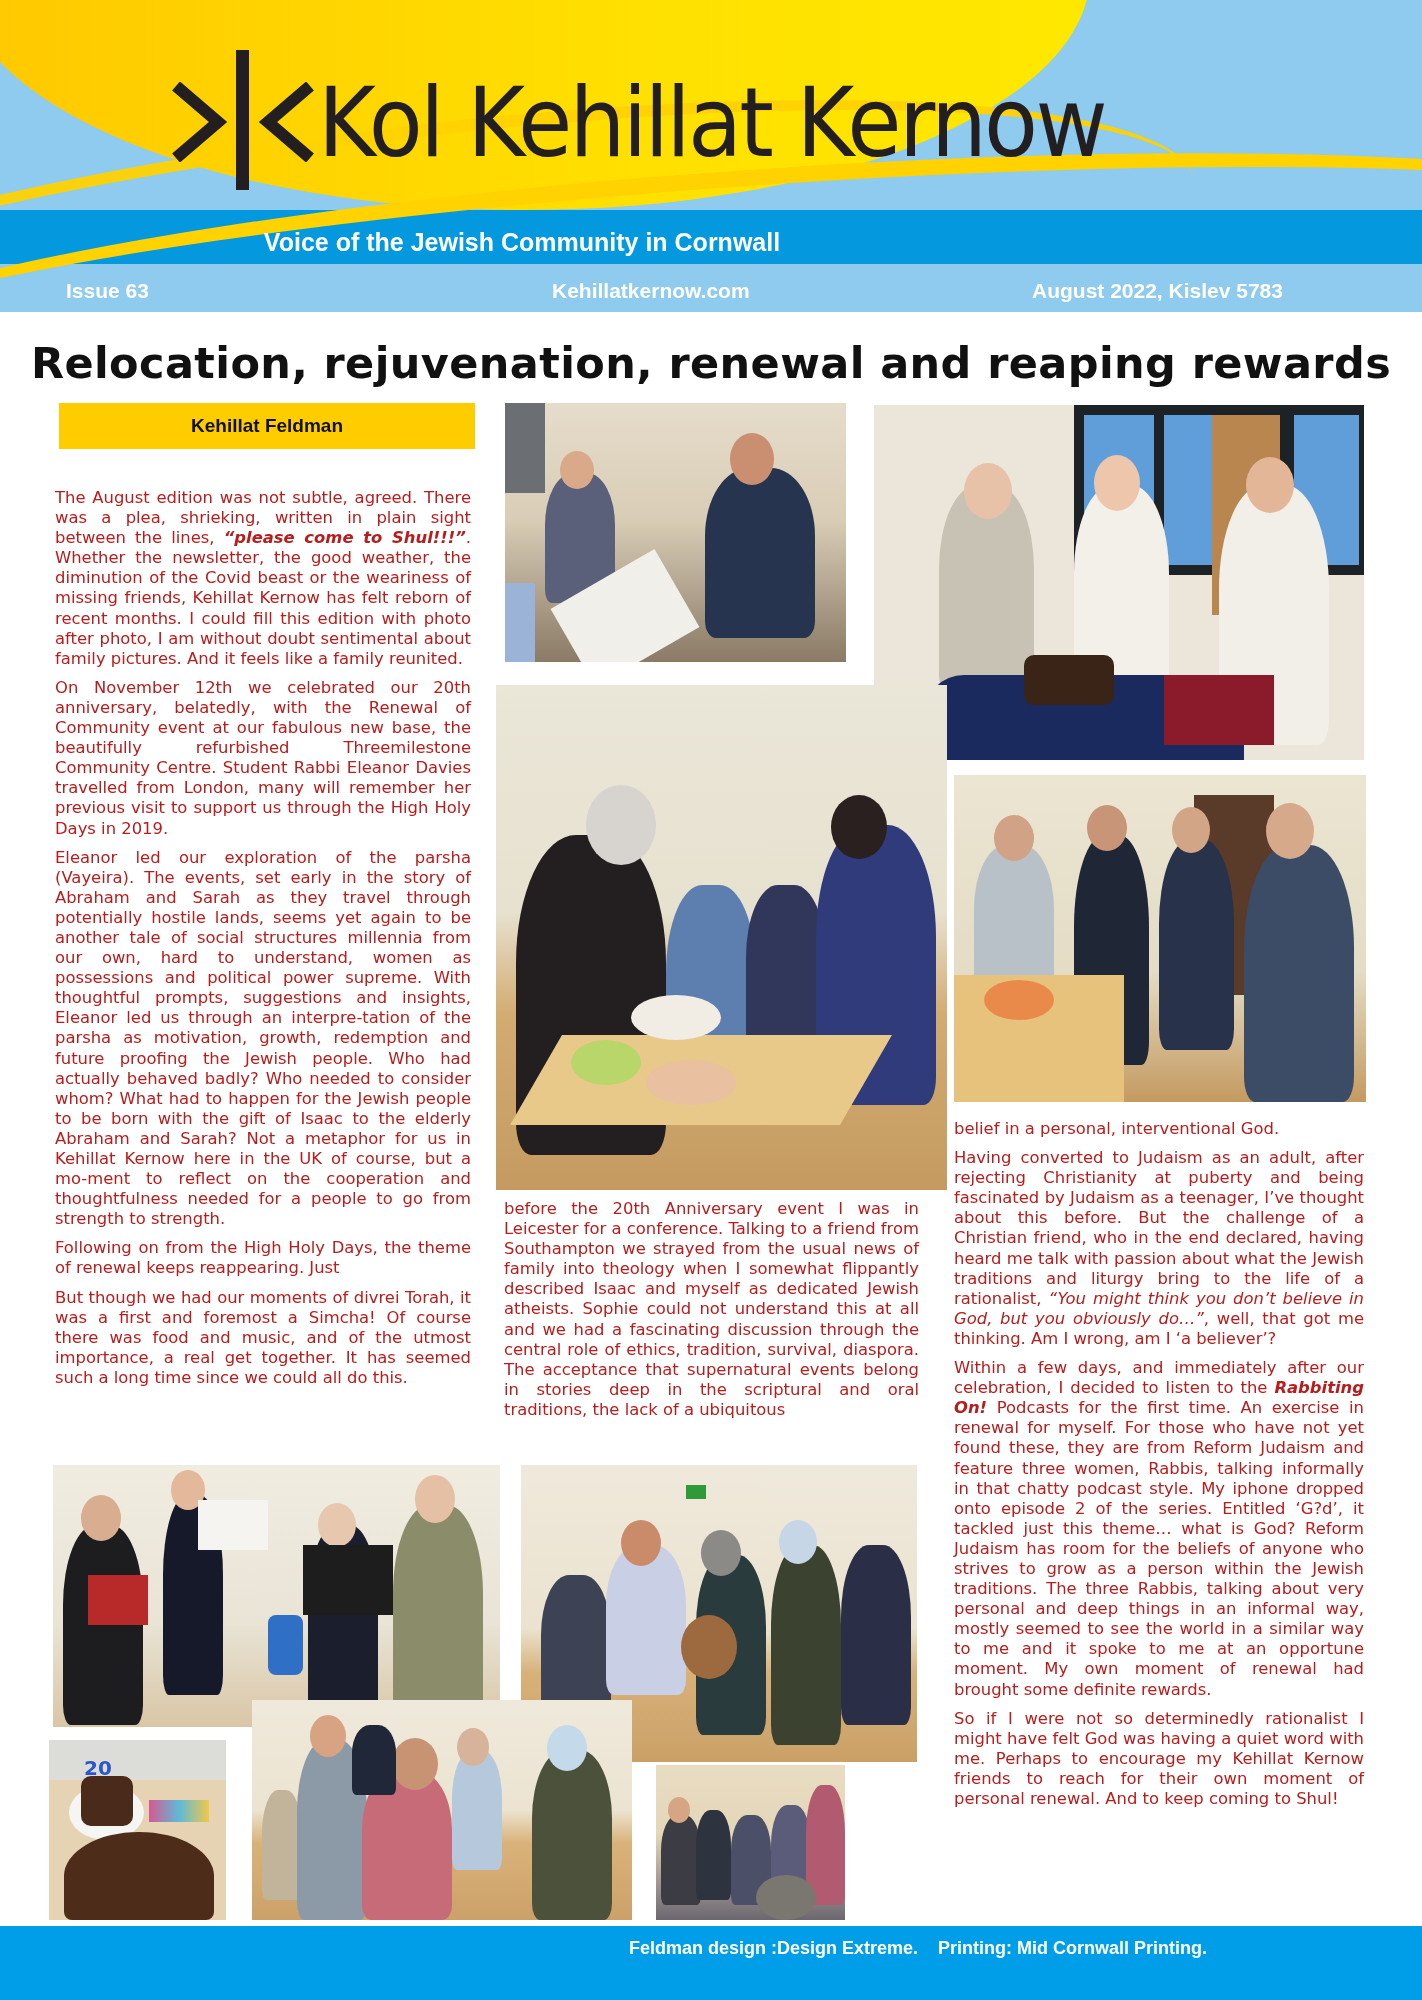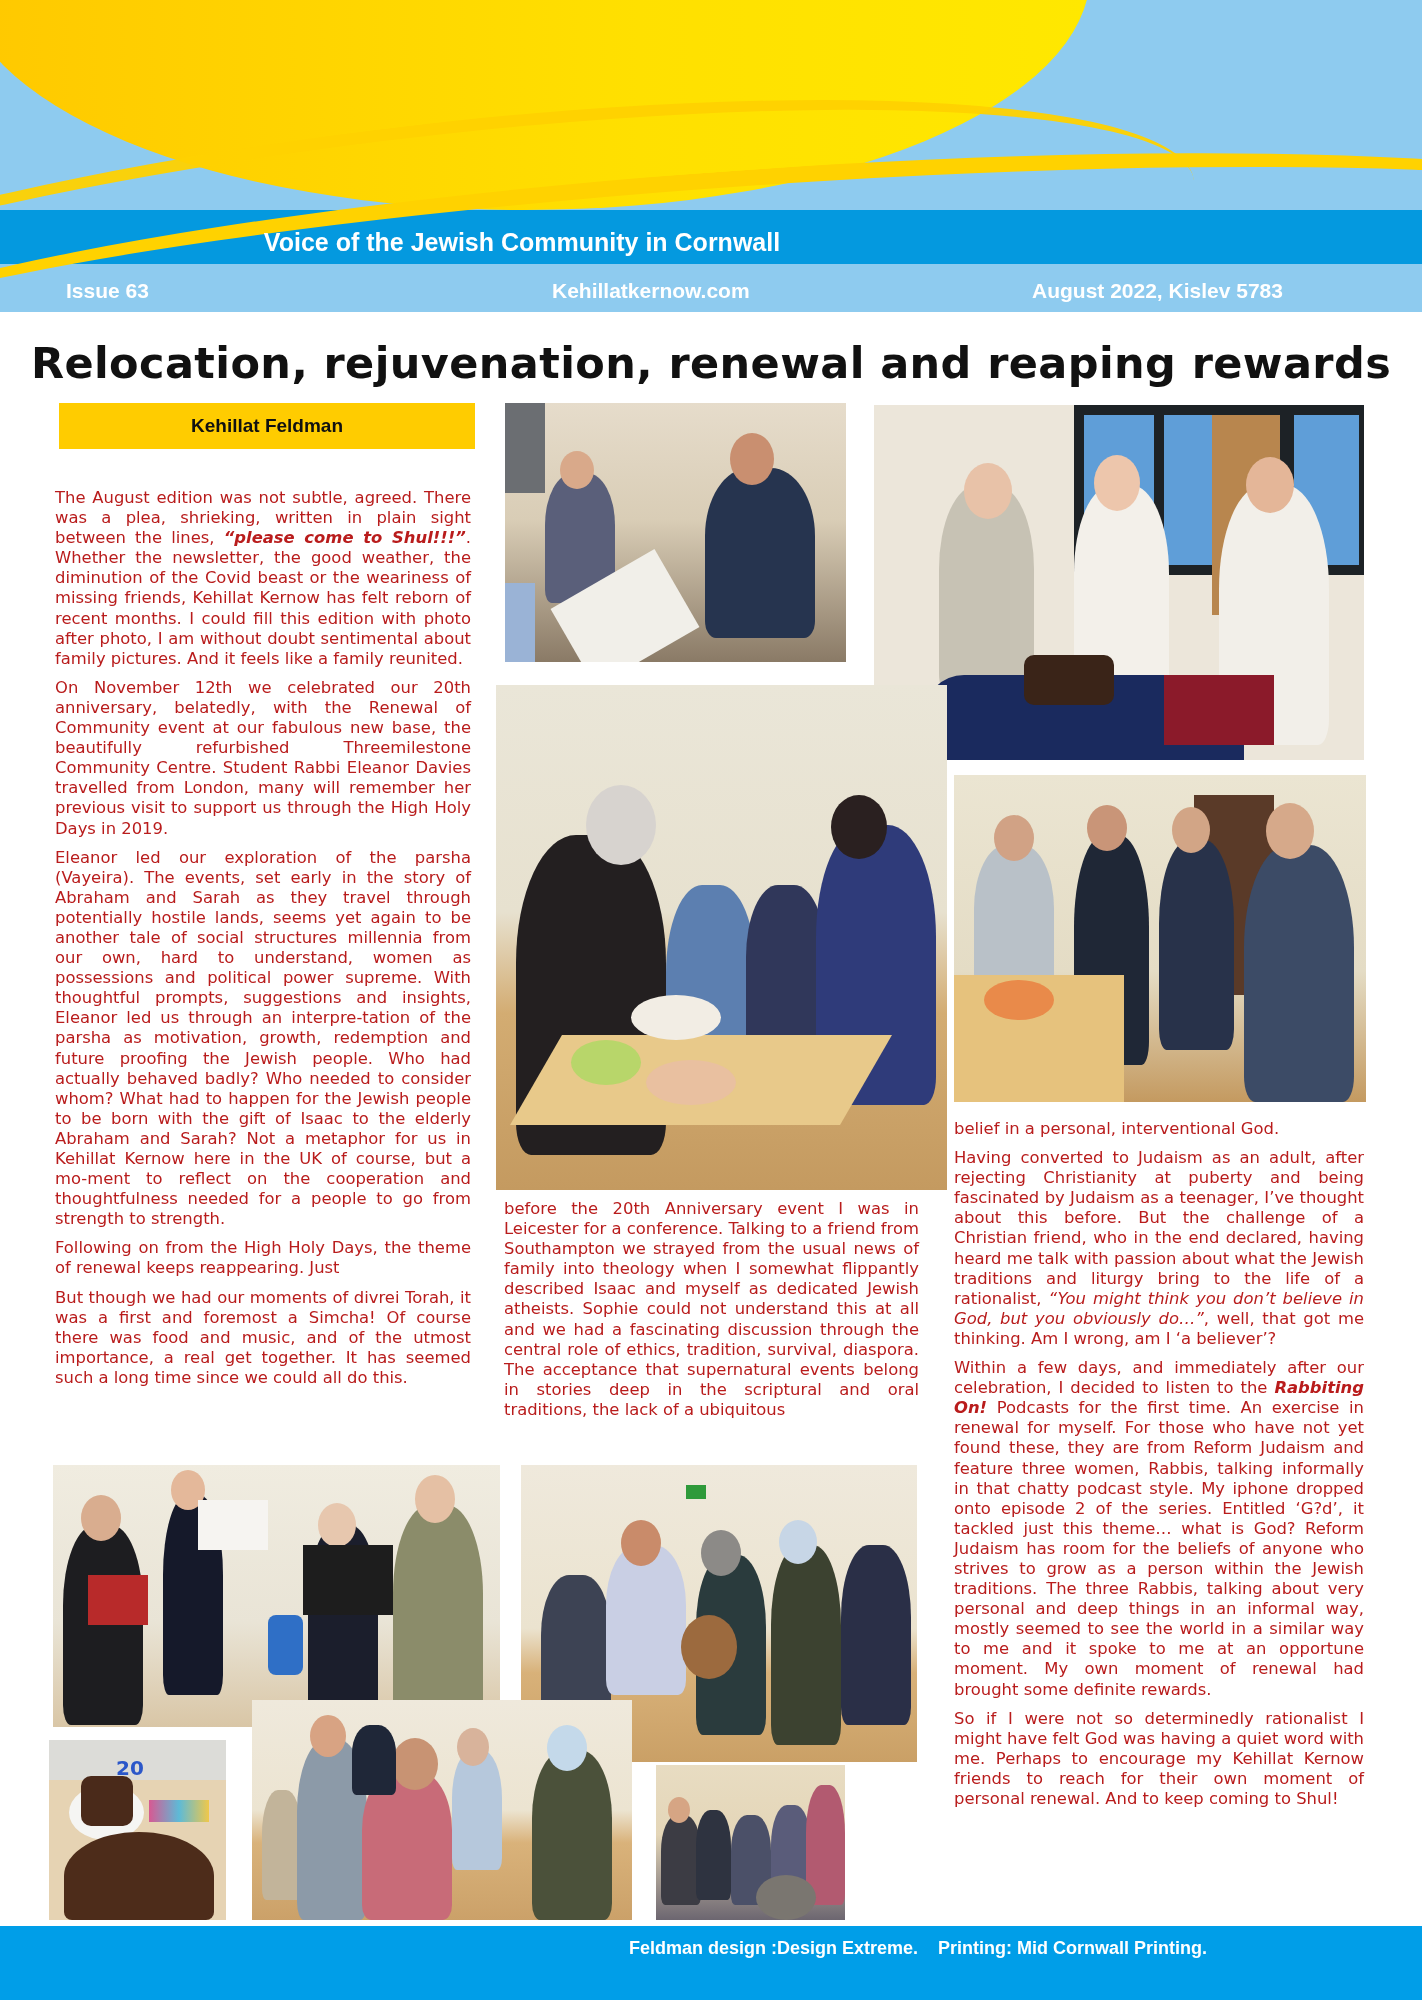--- a/index.html
+++ b/index.html
@@ -58,20 +58,30 @@
 </style>
 </head>
 <body>
 
 <header class="masthead">
   <div class="sun"></div>
   <div class="swoosh-yellow2"></div>
   <div class="swoosh-blue"></div>
   <div class="swoosh-yellow"></div>
 
+  <div class="logo">
+    <div class="logo-mark">
+      <svg width="150" height="80" viewBox="0 0 150 80">
+        <polyline points="8,4 50,40 8,76" fill="none" stroke="#231f20" stroke-width="12" stroke-linejoin="miter"></polyline>
+        <polyline points="142,4 100,40 142,76" fill="none" stroke="#231f20" stroke-width="12" stroke-linejoin="miter"></polyline>
+      </svg>
+      <div class="bar"></div>
+    </div>
+    <div class="logo-text">Kol Kehillat Kernow</div>
+  </div>
 
   <div class="tagline">Voice of the Jewish Community in Cornwall</div>
 
   <div class="infobar">
     <span class="issue">Issue 63</span>
     <span class="site">Kehillatkernow.com</span>
     <span class="date">August 2022, Kislev 5783</span>
   </div>
 </header>
 
@@ -183,21 +193,21 @@
   <div class="head" style="left:258px;top:55px;width:38px;height:44px;background:#c7d6e6;"></div>
   <div class="fig" style="left:320px;top:80px;width:70px;height:180px;background:#2a2f47;"></div>
   <div class="head" style="left:160px;top:150px;width:56px;height:64px;background:#9c6a3e;"></div>
 </div>
 
 <div class="photo" style="left:49px; top:1740px; width:177px; height:180px;">
   <div class="scene" style="background:#e6d3b3;"></div>
   <div style="position:absolute;left:0;top:0;width:177px;height:40px;background:#dcdcd8;"></div>
   <div style="position:absolute;left:20px;top:45px;width:75px;height:55px;background:#f5f5f3;border-radius:50%;"></div>
   <div style="position:absolute;left:32px;top:36px;width:52px;height:50px;background:#4a2a1a;border-radius:10px;"></div>
-  <div style="position:absolute;left:35px;top:16px;width:40px;height:22px;color:#2b57c9;font-weight:bold;font-size:20px;font-family:'DejaVu Sans',sans-serif;margin-left:32px;">20</div>
+  <div style="position:absolute;left:35px;top:16px;width:40px;height:22px;color:#2b57c9;font-weight:bold;font-size:20px;font-family:'DejaVu Sans',sans-serif;">20</div>
   <div style="position:absolute;left:15px;top:92px;width:150px;height:88px;background:#4d2c1a;border-radius:50% 50% 8px 8px;"></div>
   <div style="position:absolute;left:100px;top:60px;width:60px;height:22px;background:linear-gradient(90deg,#d43a8a,#3bb4e0,#f2c530);opacity:.8;"></div>
 </div>
 
 <div class="photo" style="left:252px; top:1700px; width:380px; height:220px;">
   <div class="scene" style="background:linear-gradient(180deg,#efe9dc 0%,#ece4d1 50%,#d9b27a 65%,#cba169 100%);"></div>
   <div class="fig" style="left:10px;top:90px;width:40px;height:110px;background:#c2b49a;"></div>
   <div class="fig" style="left:45px;top:40px;width:70px;height:180px;background:#8c9aa8;"></div>
   <div class="head" style="left:58px;top:15px;width:36px;height:42px;background:#d8a383;"></div>
   <div class="fig" style="left:110px;top:70px;width:90px;height:150px;background:#c86b78;"></div>

